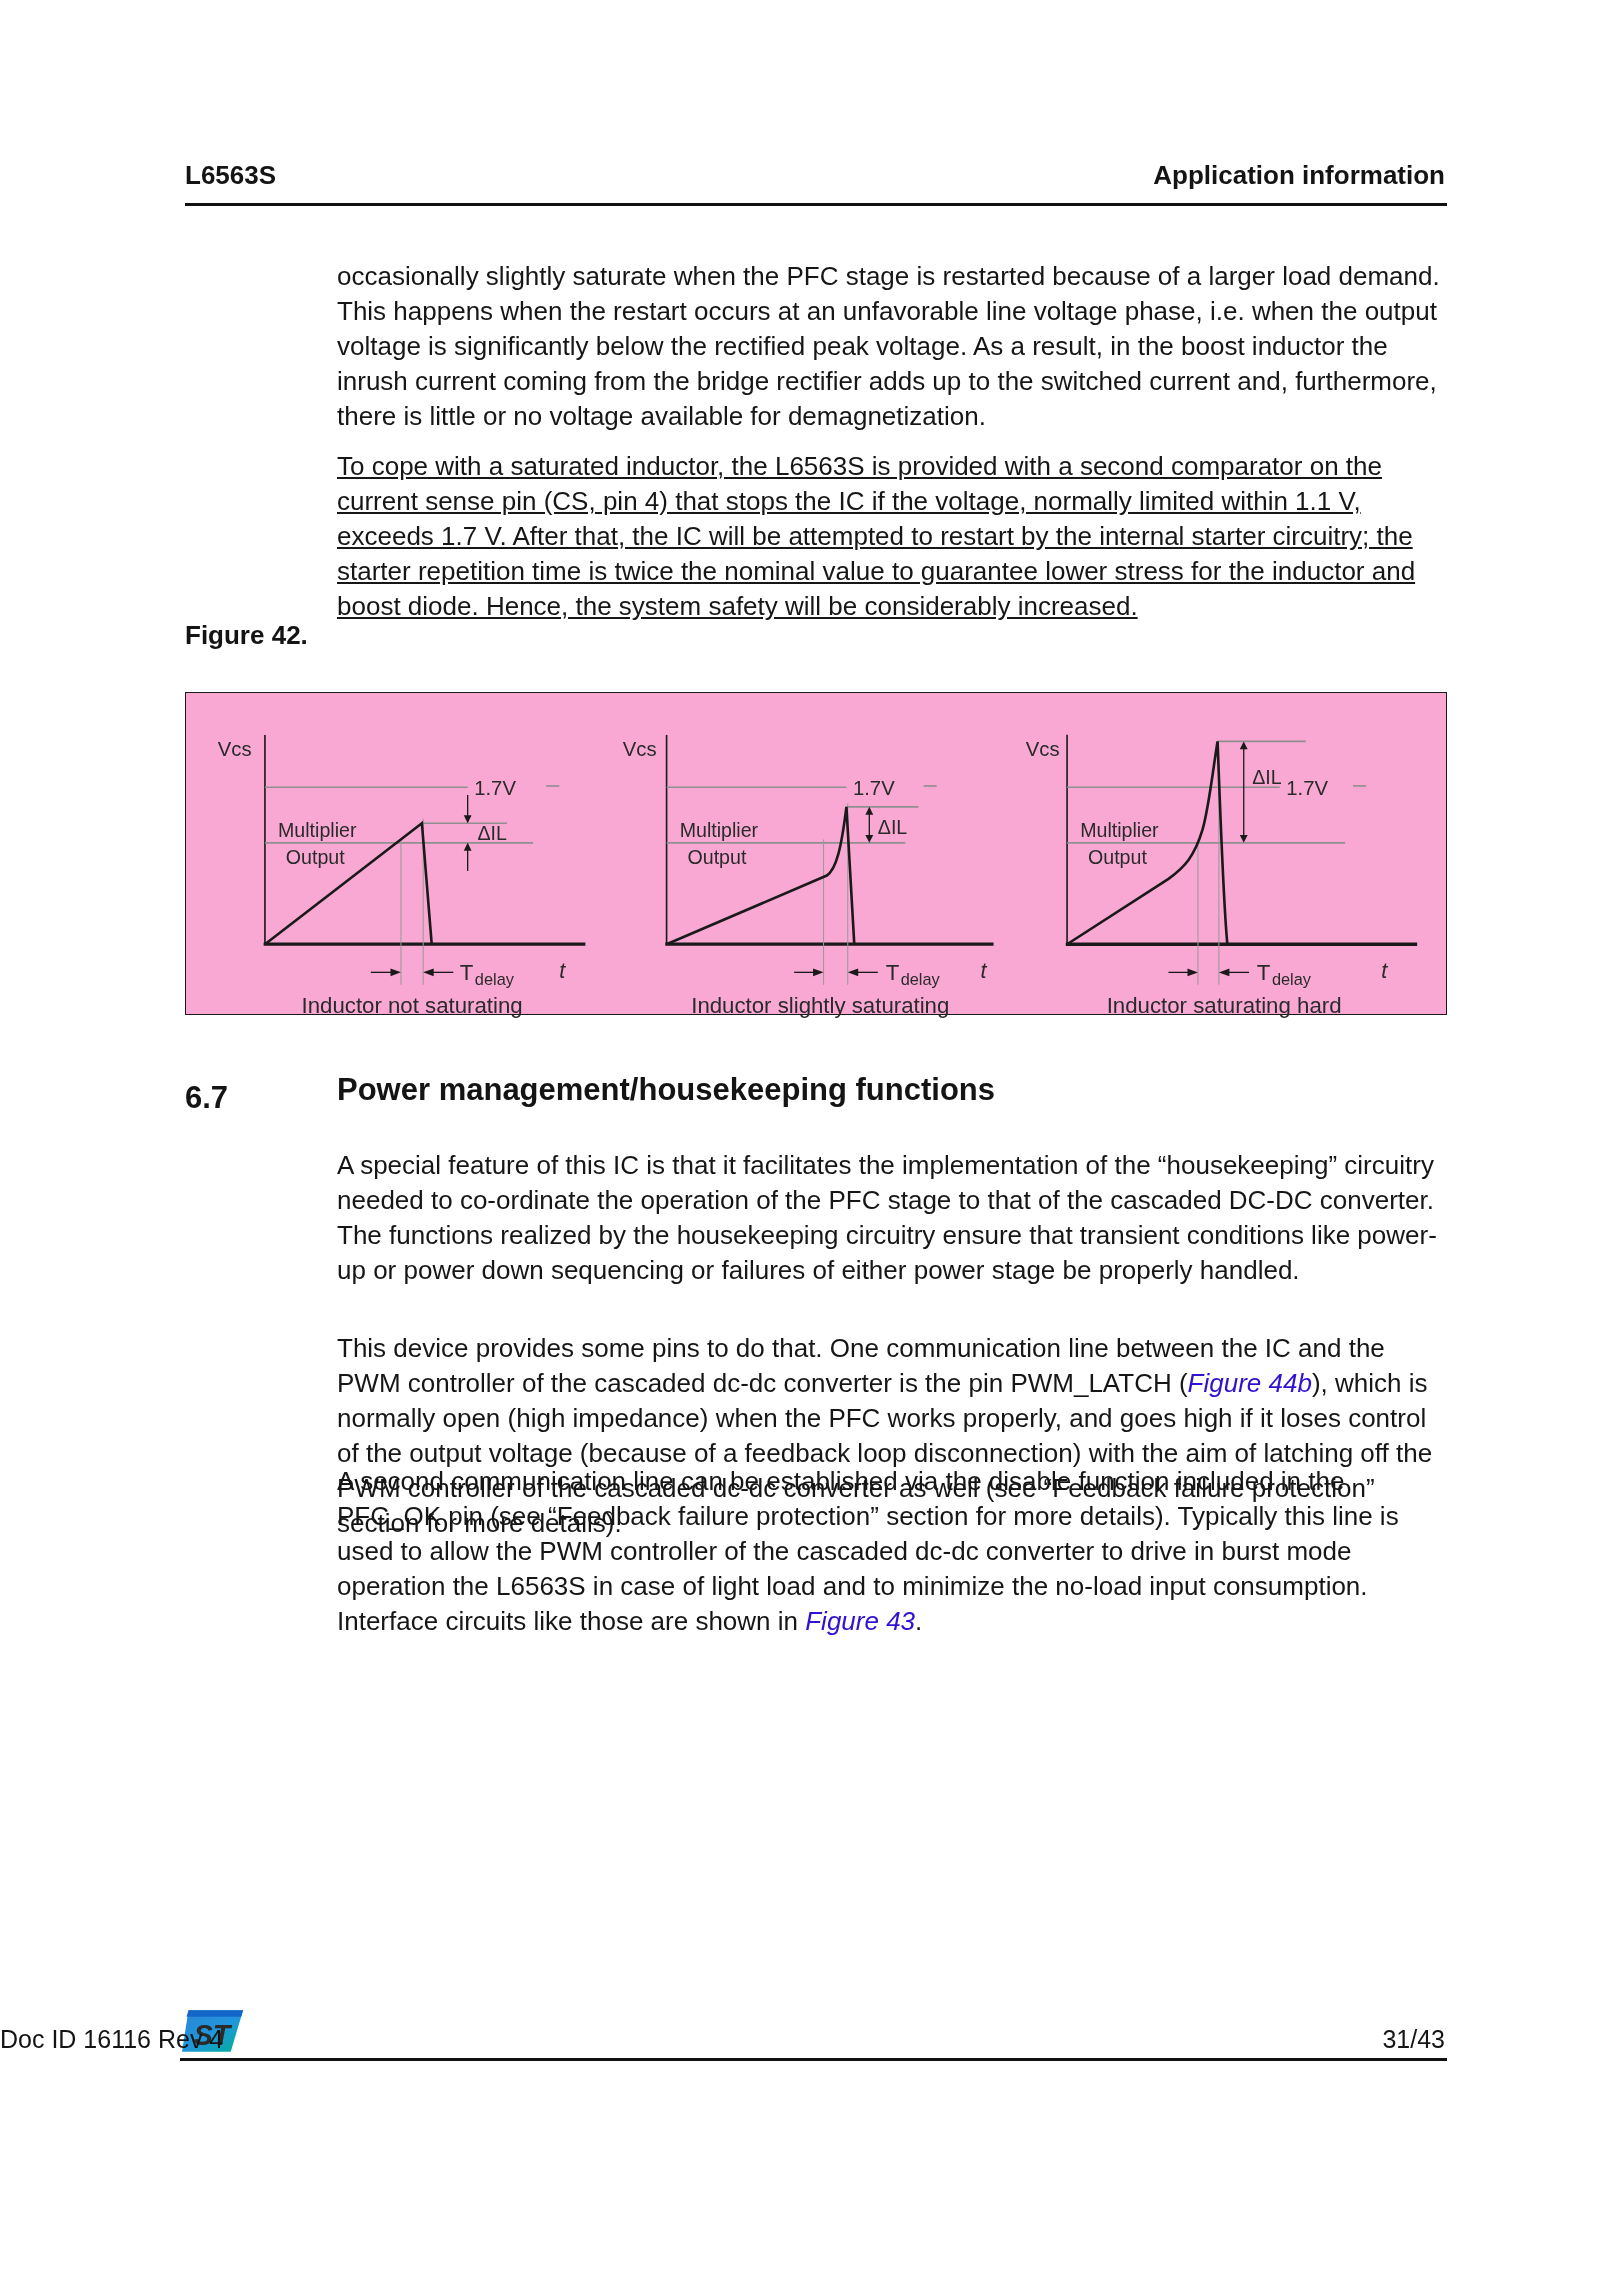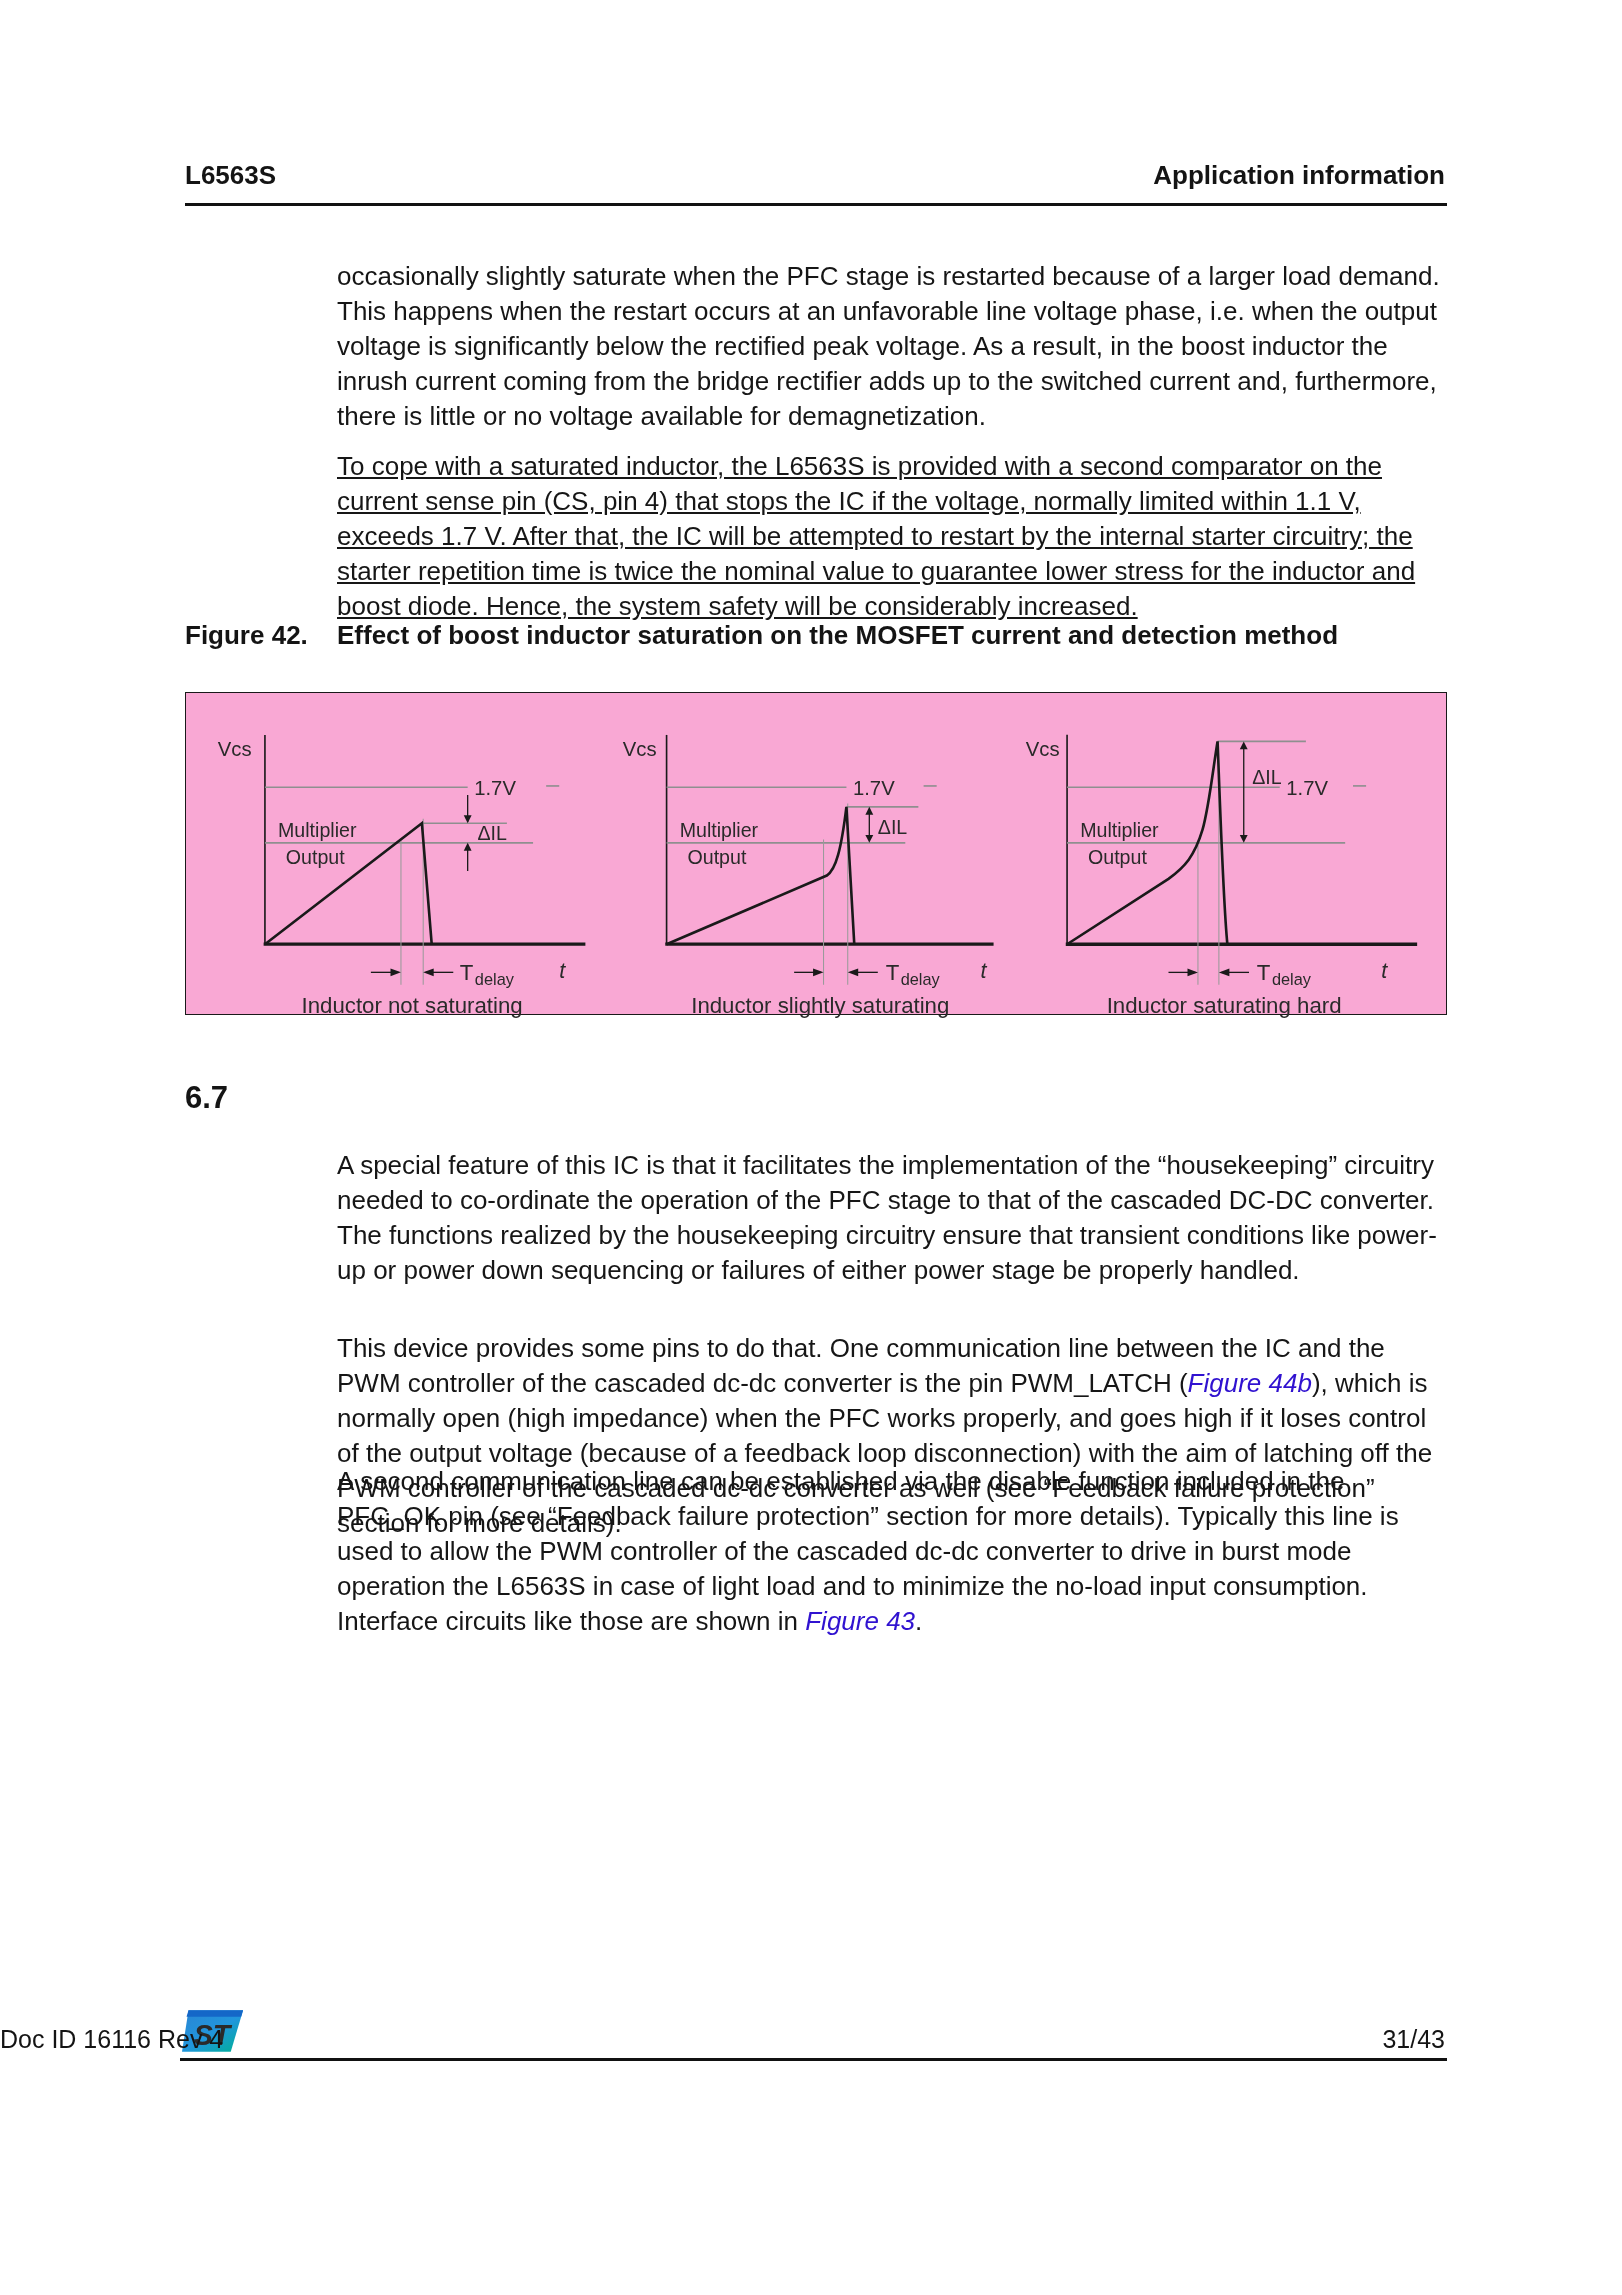--- a/index.html
+++ b/index.html
@@ -63,21 +63,20 @@
 <div class="page">
 
   <div class="hdr-left">L6563S</div>
   <div class="hdr-right">Application information</div>
   <div class="hdr-rule"></div>
 
   <div class="para p1">occasionally slightly saturate when the PFC stage is restarted because of a larger load demand. This happens when the restart occurs at an unfavorable line voltage phase, i.e. when the output voltage is significantly below the rectified peak voltage. As a result, in the boost inductor the inrush current coming from the bridge rectifier adds up to the switched current and, furthermore, there is little or no voltage available for demagnetization.</div>
   <div class="para p2">To cope with a saturated inductor, the L6563S is provided with a second comparator on the current sense pin (CS, pin 4) that stops the IC if the voltage, normally limited within 1.1 V, exceeds 1.7 V. After that, the IC will be attempted to restart by the internal starter circuitry; the starter repetition time is twice the nominal value to guarantee lower stress for the inductor and boost diode. Hence, the system safety will be considerably increased.</div>
 
   <div class="figcap-label">Figure 42.</div>
-  <div class="figcap-title">Effect of boost inductor saturation on the MOSFET current and detection method</div>
 
   <div class="figure-box">
 
     <svg class="panel n1" width="412" height="308" viewBox="0 0 630 470">
       <text x="38" y="62" font-size="31">Vcs</text>
       <path class="ax" d="M110,30 V350"></path>
       <path class="axh" d="M108,350 H600"></path>
       <path class="ref" d="M110,110 H420"></path>
       <path class="ref" d="M540,108 H560"></path>
       <text x="430" y="122" font-size="31">1.7V</text>
@@ -166,20 +165,21 @@
           <polygon class="head" points="323,387 307,393 323,399"></polygon>
       </g>
       <text x="365" y="405" font-size="34">T</text>
       <text x="388" y="412" font-size="25">delay</text>
       <text x="555" y="402" font-size="33" font-style="italic">t</text>
       <text x="315" y="455" font-size="34" text-anchor="middle">Inductor saturating hard</text>
     </svg>
   </div>
 
   <div class="sec-num">6.7</div>
+  <div class="sec-title">Power management/housekeeping functions</div>
 
   <div class="para p3">A special feature of this IC is that it facilitates the implementation of the “housekeeping” circuitry needed to co-ordinate the operation of the PFC stage to that of the cascaded DC-DC converter. The functions realized by the housekeeping circuitry ensure that transient conditions like power-up or power down sequencing or failures of either power stage be properly handled.</div>
 
   <div class="para p4"><span>This device provides some pins to do that. One communication line between the IC and the PWM controller of the cascaded dc-dc converter is the pin PWM_LATCH (</span><a href="#" class="xlink">Figure 44b</a><span>), which is normally open (high impedance) when the PFC works properly, and goes high if it loses control of the output voltage (because of a feedback loop disconnection) with the aim of latching off the PWM controller of the cascaded dc-dc converter as well (see “Feedback failure protection” section for more details).</span></div>
 
   <div class="para p5"><span>A second communication line can be established via the disable function included in the PFC_OK pin (see “Feedback failure protection” section for more details). Typically this line is used to allow the PWM controller of the cascaded dc-dc converter to drive in burst mode operation the L6563S in case of light load and to minimize the no-load input consumption. Interface circuits like those are shown in </span><a href="#" class="xlink">Figure 43</a><span>.</span></div>
 
   <svg class="ftr-logo" width="65" height="46" viewBox="0 0 100 70">
     <defs>
       <linearGradient id="stg" x1="0" y1="0" x2="0.9" y2="1">

